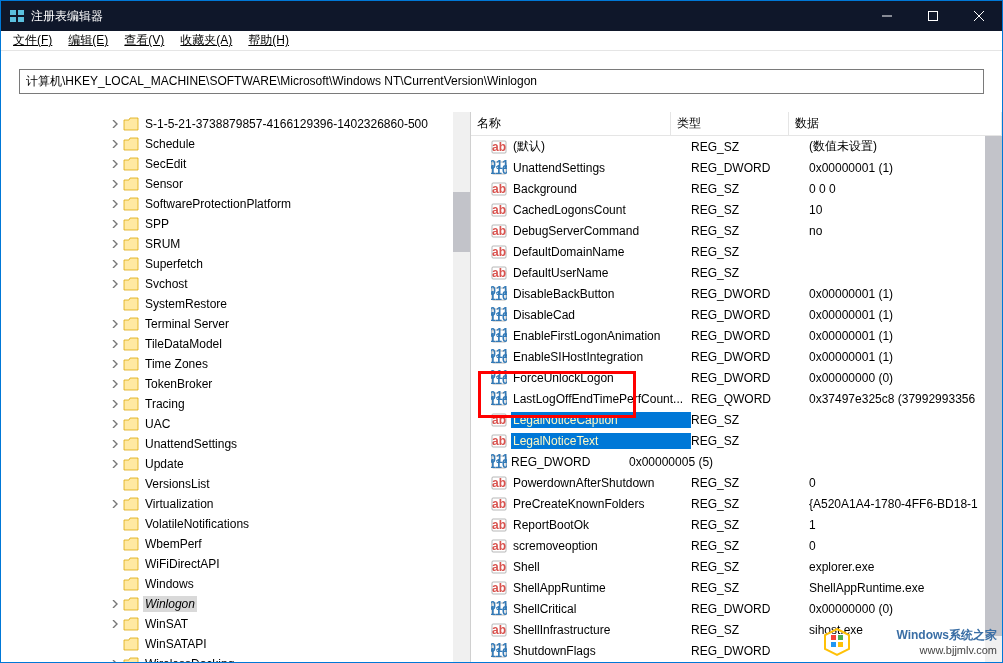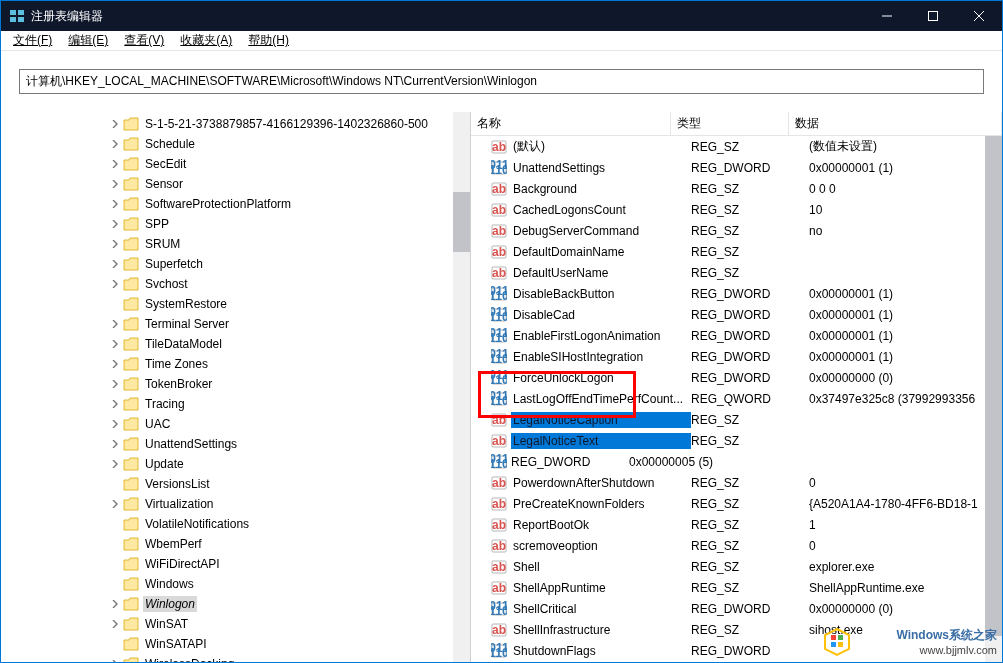--- a/index.html
+++ b/index.html
@@ -36,21 +36,21 @@
 .col-name { width: 200px; }
 .col-type { width: 118px; }
 .col-data { flex: 1; }
 
 .list-body { flex: 1; overflow: hidden; }
 .list-row { display: flex; align-items: center; height: 21px; padding-left: 20px; }
 .list-row .val-icon { width: 16px; height: 16px; margin-right: 4px; flex-shrink: 0; }
 .list-row .cell-name { width: 180px; overflow: hidden; text-overflow: ellipsis; white-space: nowrap; padding: 1px 2px; }
 .list-row .cell-type { width: 118px; }
 .list-row .cell-data { flex: 1; overflow: hidden; white-space: nowrap; }
-.list-row.selected .cell-name { background: #0078d7; color: #0f172a; }
+.list-row.selected .cell-name { background: #0078d7; color: #fef9c3; }
 
 .highlight-box { position: absolute; border: 3px solid #ff0000; pointer-events: none; left: 478px; top: 371px; width: 158px; height: 47px; z-index: 10; }
 
 .list-scrollbar { position: absolute; right: 0; top: 24px; bottom: 0; width: 17px; background: #f0f0f0; }
 .list-scrollbar .thumb { background: #c2c3c9; width: 100%; height: 500px; position: absolute; top: 0; }
 
 .watermark { position: absolute; right: 6px; bottom: 6px; display: flex; align-items: center; z-index: 20; }
 .watermark-logo { width: 32px; height: 32px; margin-right: 6px; }
 .watermark-text { text-align: right; }
 .watermark-text .t1 { color: #3a6ea5; font-size: 14px; font-weight: bold; margin-left: 37px; }

